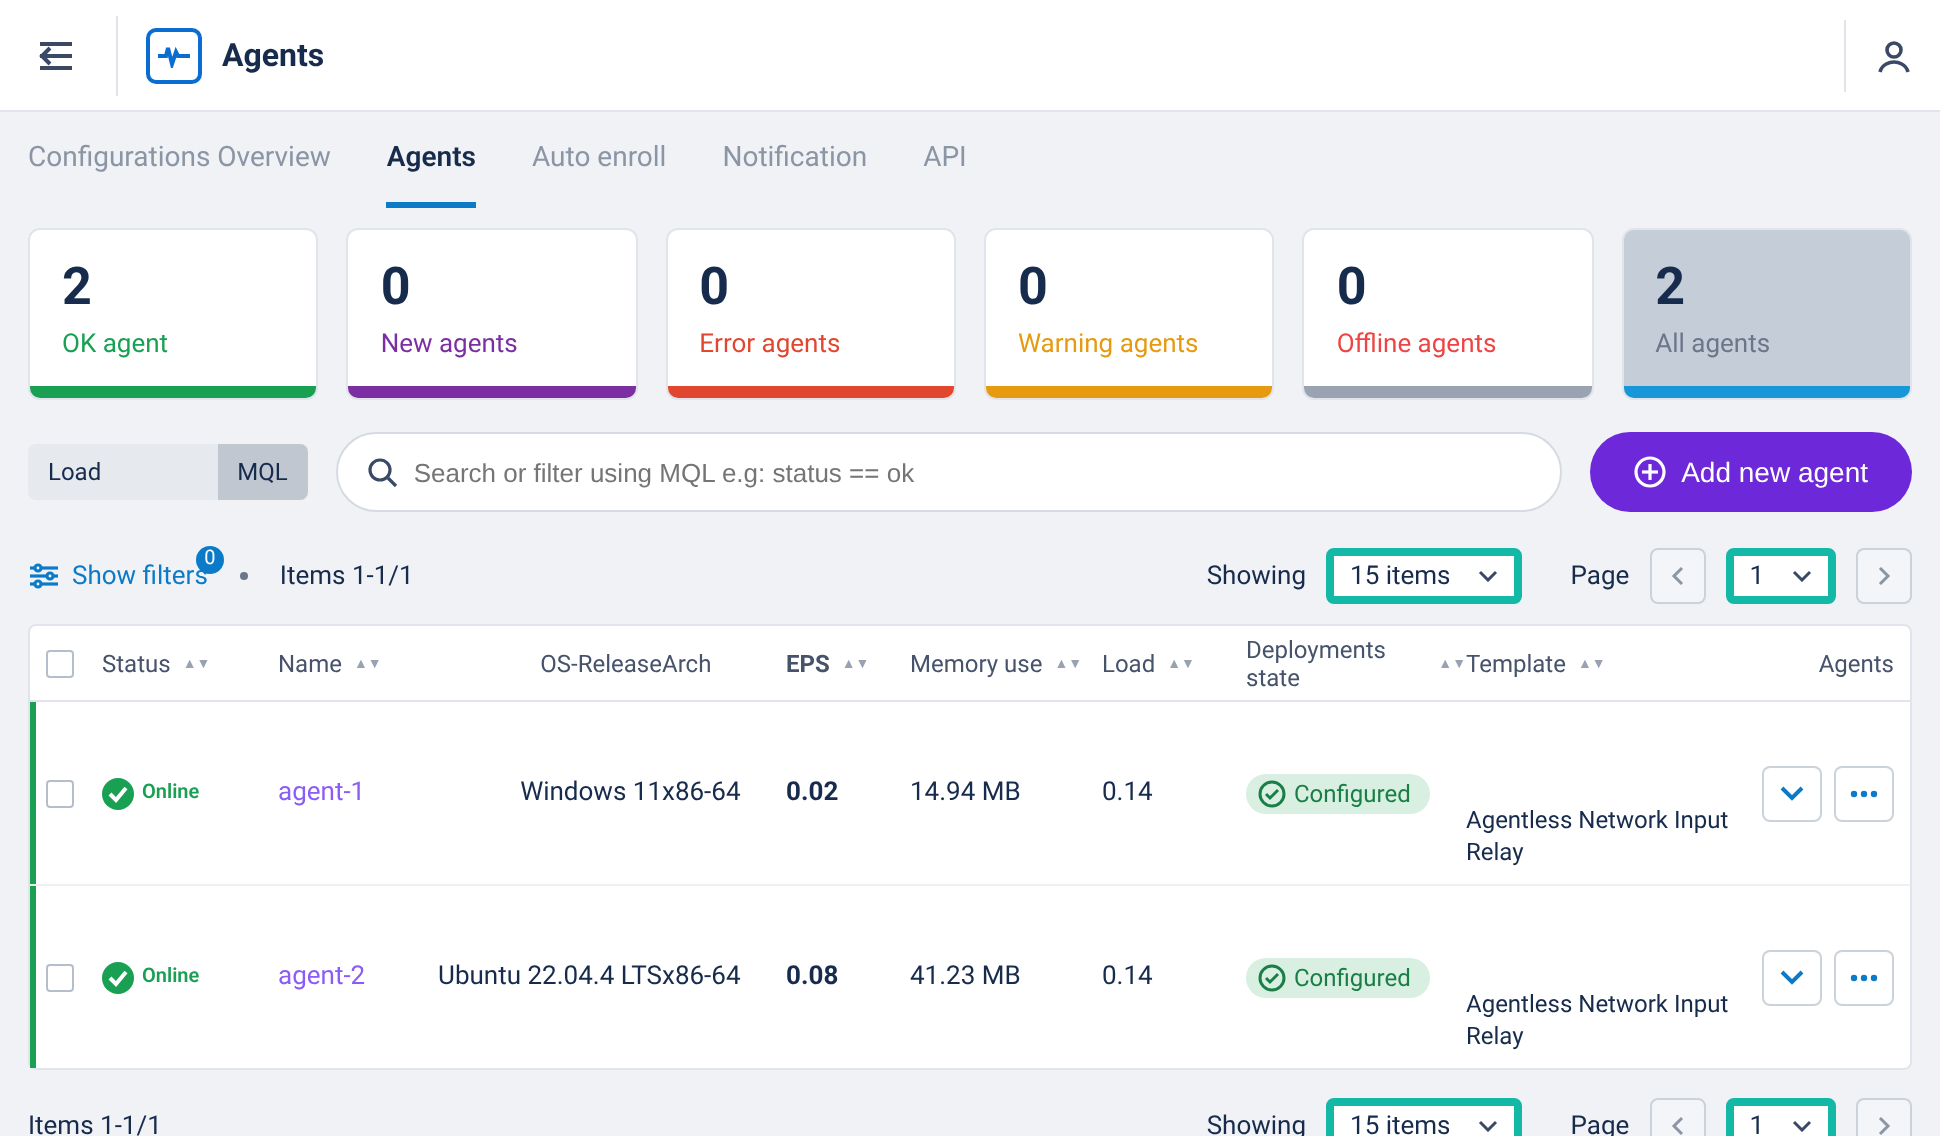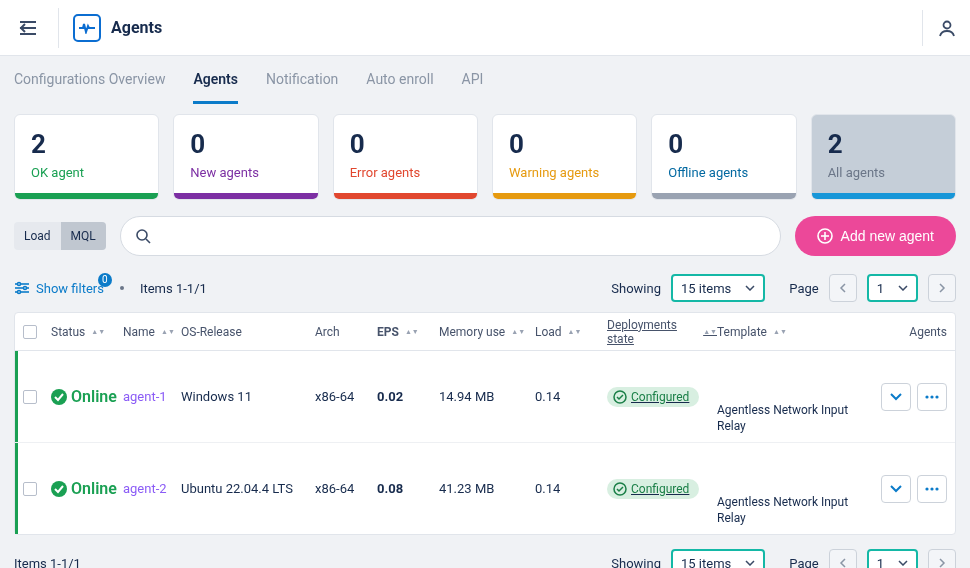--- a/index.html
+++ b/index.html
@@ -24,55 +24,55 @@
 .card { flex:1; background:#fff; border:1px solid #e1e5eb; border-radius:6px; padding:14px 16px 10px; position:relative; overflow:hidden; min-height:86px; }
 .card .num { font-size:26px; font-weight:700; color:#172b4d; }
 .card .lbl { font-size:13px; margin-top:6px; }
 .card .bar { position:absolute; left:0; right:0; bottom:0; height:6px; }
 .card.selected { background:#c5ced8; }
 
 
 .searchrow { display:flex; gap:14px; padding:0 14px 18px; align-items:center; }
 .segment { display:flex; background:#e6e9ee; border-radius:4px; overflow:hidden; font-size:12px; }
 .segment div { padding:7px 10px; cursor:pointer; }
-.segment .sel { background:#c0c7d0; }
+.segment .sel { background:#c0c7d0;margin-left:48px; }
 .searchbox { flex:1; background:#fff; border:1px solid #d6dbe2; border-radius:22px; height:40px; display:flex; align-items:center; padding:0 14px; gap:8px; }
 .searchbox input { border:none; outline:none; flex:1; font-size:13px; background:transparent; }
-.addbtn { background:#ec4899; color:#fff; border:none; border-radius:22px; height:40px; padding:0 22px; font-size:14px; font-weight:500; display:flex; align-items:center; gap:8px; cursor:pointer; }
+.addbtn { background:#6d28d9; color:#fff; border:none; border-radius:22px; height:40px; padding:0 22px; font-size:14px; font-weight:500; display:flex; align-items:center; gap:8px; cursor:pointer; }
 
 
 .controlrow { display:flex; align-items:center; padding:0 14px 10px; gap:10px; font-size:13px; }
 .showfilters { color:#0b7bc9; display:flex; align-items:center; gap:6px; position:relative; cursor:pointer; }
 .badge { position:absolute; top:-8px; right:-8px; background:#0b7bc9; color:#fff; border-radius:50%; width:14px; height:14px; font-size:10px; display:flex; align-items:center; justify-content:center; }
 .dot { width:4px; height:4px; border-radius:50%; background:#6b7688; margin:0 6px; }
 .controlrow .spacer { flex:1; }
-.sel-box { background:#fff; border:2px solid #14b8a6; border-radius:4px; height:28px; padding:0 8px; display:flex; align-items:center; gap:14px; cursor:pointer; font-size:13px; }
+.sel-box { background:#fff; border:4px solid #14b8a6; border-radius:4px; height:28px; padding:0 8px; display:flex; align-items:center; gap:14px; cursor:pointer; font-size:13px; }
 .pgbtn { width:28px; height:28px; border:1px solid #ccd2da; background:#f3f5f8; border-radius:4px; display:flex; align-items:center; justify-content:center; cursor:pointer; }
 
 
 .table { width:calc(100% - 28px); margin:0 14px; background:#fff; border:1px solid #e1e5eb; border-radius:4px; }
 .thead { display:flex; align-items:center; height:38px; border-bottom:1px solid #e1e5eb; font-size:12px; color:#47536b; padding:0 8px; }
 .row { display:flex; align-items:center; min-height:54px; border-bottom:1px solid #eef0f3; padding:8px; font-size:13px; position:relative; }
 .row:last-child { border-bottom:none; }
 .row::before { content:""; position:absolute; left:0; top:0; bottom:0; width:3px; background:#1aa053; }
 .cell { display:flex; align-items:center; gap:4px; }
 .c-chk { width:28px; }
 .c-status { width:72px; }
-.c-name { width:58px; }
-.c-os { width:134px; }
+.c-name { width:58px;margin-left:16px; }
+.c-os { width:134px;justify-content:flex-end; }
 .c-arch { width:62px; }
 .c-eps { width:62px;font-weight:bold; }
 .c-mem { width:96px; }
 .c-load { width:72px; }
-.c-deploy { width:110px;text-decoration:underline; }
+.c-deploy { width:110px; }
 .c-tmpl { width:144px; }
 .c-act { flex:1; justify-content:flex-end; gap:6px; }
 .sort { display:inline-flex; flex-direction:column; margin-left:2px; line-height:4px; font-size:7px; color:#99a2b2; }
 .chk { width:14px; height:14px; border:1px solid #b7becb; border-radius:2px; cursor:pointer; }
-.status-pill { display:flex; align-items:center; gap:4px; color:#1aa053; font-weight:600; font-size:16px; }
+.status-pill { display:flex; align-items:center; gap:4px; color:#1aa053; font-weight:600; font-size:10px; }
 .linktxt { color:#8b5cf6; cursor:pointer; }
 .pill { background:#d8efe1; color:#1a7f47; border-radius:12px; padding:3px 10px 3px 6px; display:flex; align-items:center; gap:4px; font-size:12px; }
 .iconbtn { width:30px; height:28px; border:1px solid #ccd2da; border-radius:4px; background:#fff; display:flex; align-items:center; justify-content:center; cursor:pointer; color:#0b7bc9; }
 .tmpl { font-size:12px; line-height:1.3;margin-top:44px; }
 
 
 .footer { display:flex; align-items:center; padding:14px; gap:10px; font-size:13px; }
 .footer .spacer { flex:1; }
 
 svg { display:block; }
@@ -103,22 +103,22 @@
     <svg width="20" height="20" viewBox="0 0 20 20">
         <circle cx="10" cy="7" r="3.5" fill="none" stroke="#3a4a66" stroke-width="1.8"></circle>
         <path d="M3 18c1-4 5-5 7-5s6 1 7 5" fill="none" stroke="#3a4a66" stroke-width="1.8"></path>
       </svg>
   </div>
 </div>
 
 <div class="tabs" id="tabbar">
     <div class="tab">Configurations Overview</div>
     <div class="tab active">Agents</div>
+    <div class="tab">Auto enroll</div>
     <div class="tab">Notification</div>
-    <div class="tab">Auto enroll</div>
     <div class="tab">API</div>
   </div>
 
 <div class="cards" id="cards">
     <div class="card">
       <div class="num">2</div>
       <div class="lbl" style="color:#1aa053">OK agent</div>
       <div class="bar" style="background:#1aa053"></div>
     </div>
     <div class="card">
@@ -131,40 +131,41 @@
       <div class="lbl" style="color:#e1472f">Error agents</div>
       <div class="bar" style="background:#e1472f"></div>
     </div>
     <div class="card">
       <div class="num">0</div>
       <div class="lbl" style="color:#e69a0f">Warning agents</div>
       <div class="bar" style="background:#e69a0f"></div>
     </div>
     <div class="card">
       <div class="num">0</div>
-      <div class="lbl" style="color:#0369a1">Offline agents</div>
+      <div class="lbl" style="color:#ef4444">Offline agents</div>
       <div class="bar" style="background:#9aa3b2"></div>
     </div>
     <div class="card selected">
       <div class="num">2</div>
       <div class="lbl" style="color:#6b7688">All agents</div>
       <div class="bar" style="background:#1796d8"></div>
     </div>
   </div>
 
 <div class="searchrow">
   <div class="segment">
     <div>Load</div>
     <div class="sel">MQL</div>
   </div>
   <div class="searchbox">
     <svg width="16" height="16" viewBox="0 0 16 16">
         <circle cx="7" cy="7" r="5" fill="none" stroke="#3a4a66" stroke-width="1.6"></circle>
         <line x1="11" y1="11" x2="15" y2="15" stroke="#3a4a66" stroke-width="1.6"></line>
       </svg>
+    <input placeholder="Search or filter using MQL e.g: status == ok" style="">
   </div>
   <button class="addbtn">
     <svg width="16" height="16" viewBox="0 0 16 16">
         <circle cx="8" cy="8" r="7" fill="none" stroke="#fff" stroke-width="1.6"></circle>
         <line x1="8" y1="4" x2="8" y2="12" stroke="#fff" stroke-width="1.6"></line>
         <line x1="4" y1="8" x2="12" y2="8" stroke="#fff" stroke-width="1.6"></line>
       </svg>
     <span>Add new agent</span>
   </button>
 </div>

